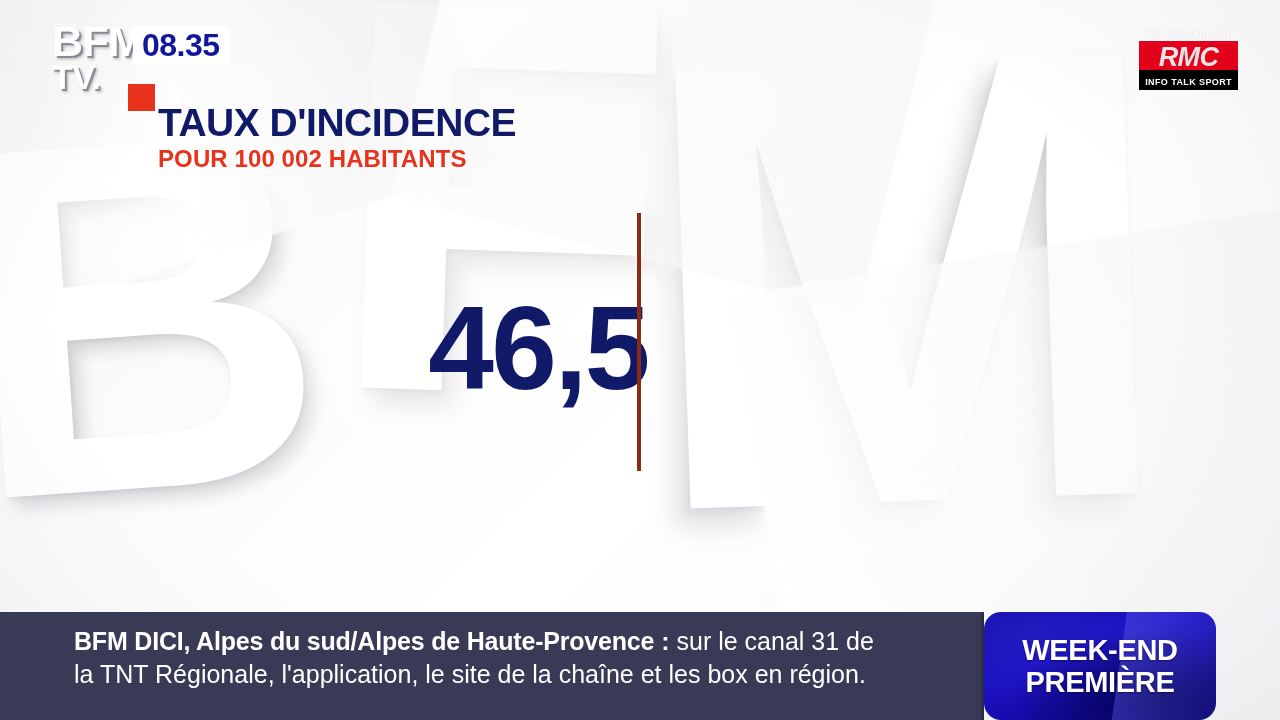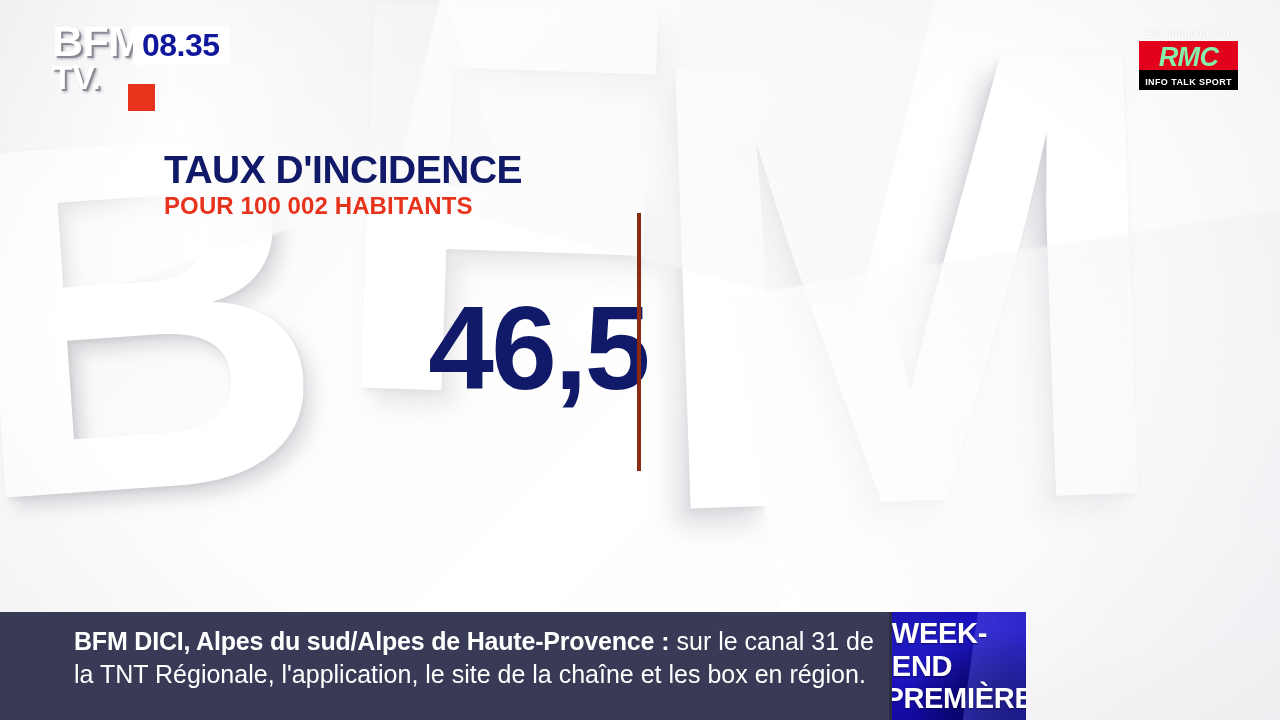--- a/index.html
+++ b/index.html
@@ -99,23 +99,22 @@
 
   .red-square{
     position:absolute; left:128px; top:84px;
     width:27px; height:27px;
     background:#e8331c;
     z-index:9;
   }
 
   
   .headline{
-    position:absolute; left:164px; top:103px;
+    position:absolute; left:158px; top:103px;
     z-index:9;
-    margin-top:47px;
   }
   .headline h1{
     font-size:39px; font-weight:bold;
     color:#111a68; letter-spacing:-.5px;
     line-height:1.02;
     white-space:nowrap;
   }
   .headline h2{
     font-size:24px; font-weight:bold;
     color:#e8331c; letter-spacing:.1px;
@@ -134,21 +133,21 @@
     color:rgba(255,255,255,.92);
     text-shadow:0 0 2px rgba(200,200,210,.6);
     margin-bottom:2px; white-space:nowrap;
   }
   .rmc-box{
     background:#e2001a;
     padding:4px 10px 0 10px;
     display:block;
   }
   .rmc-box .rmc-name{
-    font-size:27px; font-weight:bold; color:#86efac;
+    font-size:27px; font-weight:bold; color:#e5e5e5;
     line-height:.92; letter-spacing:-.6px;
     font-style:italic;
   }
   .rmc-sub{
     background:#000000; color:#ffffff;
     font-size:9px; font-weight:bold;
     letter-spacing:.4px;
     padding:8px 6px 3px 6px;
     line-height:1;
     display:block;
@@ -182,21 +181,21 @@
   .divider{
     position:absolute; left:637px; top:213px;
     width:4px; height:258px;
     background:#8c2b14;
     z-index:7;
   }
 
   
   .banner{
     position:absolute; left:0; bottom:0;
-    width:1026px; height:108px;
+    width:1216px; height:108px;
     display:flex; z-index:10;
   }
   .banner-main{
     flex:1 1 auto;
     background:#383a56;
     padding:14px 18px 0 74px;
     position:relative;
   }
   .banner-line1{
     font-size:25px; line-height:1.26;
@@ -214,21 +213,21 @@
     background:#2b2d44;
   }
   .banner-show{
     width:232px;
     background:
       radial-gradient(ellipse at 72% 82%, rgba(0,0,60,.75) 0%, rgba(0,0,90,0) 58%),
       radial-gradient(ellipse at 20% 20%, rgba(40,40,200,.55) 0%, rgba(0,0,140,0) 60%),
       linear-gradient(160deg,#1208a8 0%, #1d0fc4 38%, #0a0580 100%);
     display:flex; flex-direction:column;
     align-items:center; justify-content:center;
-    position:relative; overflow:hidden;
+    position:relative; overflow:hidden;border-radius:17px;
   }
   .banner-show .shine{
     position:absolute; left:58%; top:-18%;
     width:150px; height:150%;
     background:linear-gradient(95deg, rgba(90,90,235,.45), rgba(10,6,110,.05));
     transform:rotate(8deg);
   }
   .show-l1,.show-l2{
     position:relative;
     font-size:29px; font-weight:bold; color:#ffffff;

